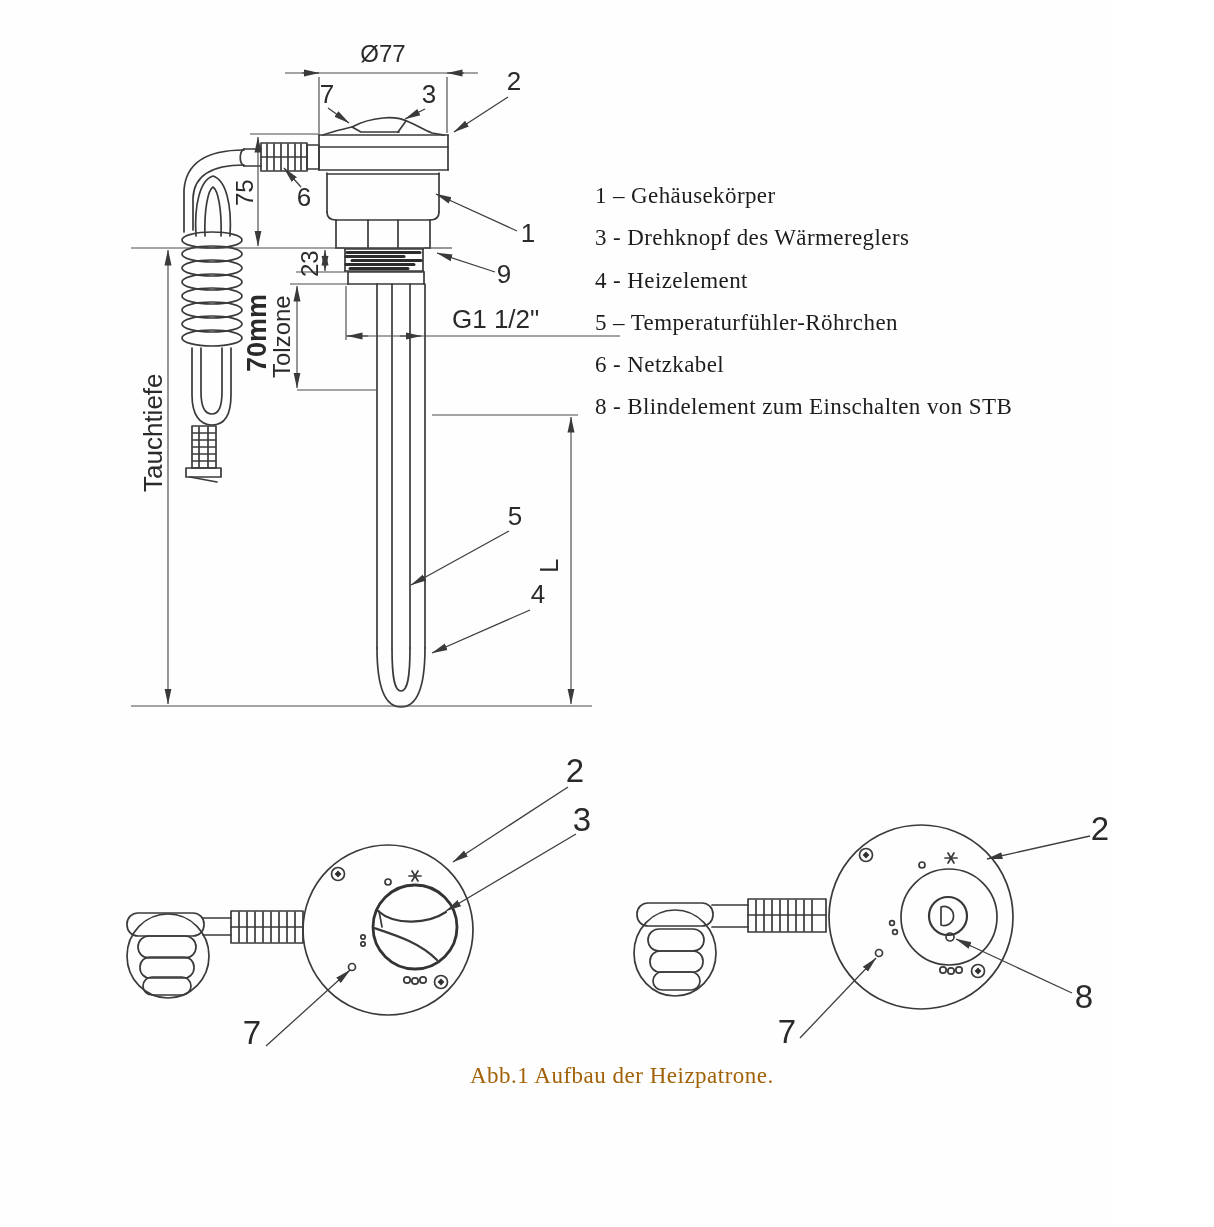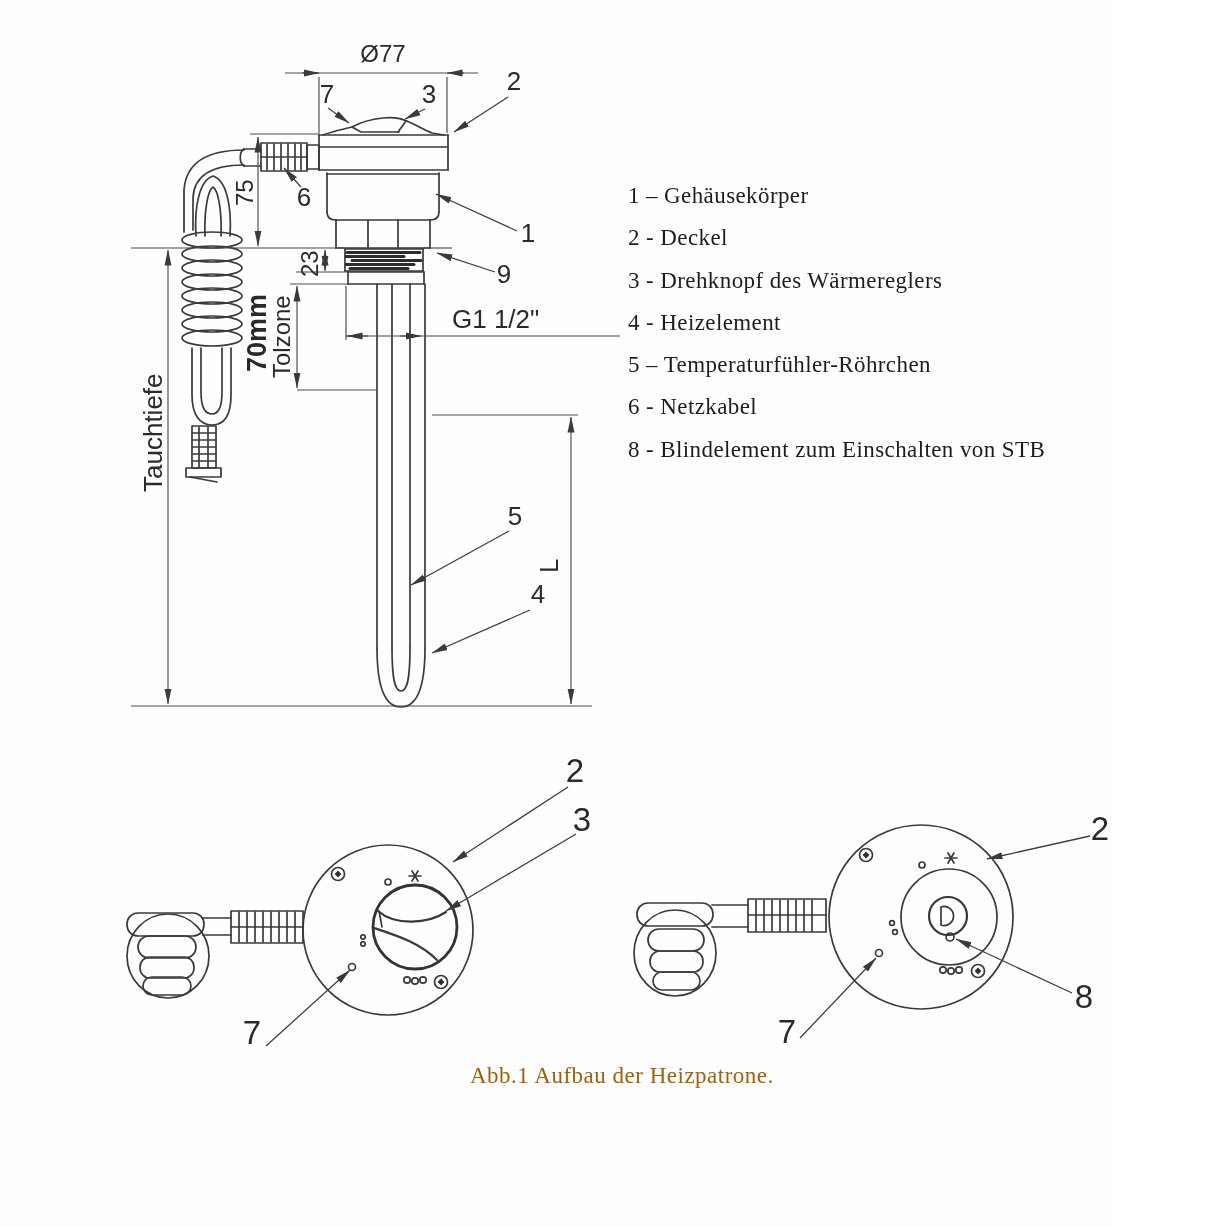--- a/index.html
+++ b/index.html
@@ -11,21 +11,21 @@
   .lnmid{stroke:#383838;stroke-width:2.2;fill:none;stroke-linecap:round;}
   .thin{stroke:#4a4a4a;stroke-width:1.15;fill:none;}
   .lead{stroke:#3f3f3f;stroke-width:1.3;fill:none;}
   .stripe{stroke:#2c2c2c;stroke-width:3;fill:none;stroke-linecap:round;}
   .dimtxt{font-family:"Liberation Sans",sans-serif;font-size:24px;fill:#2a2a2a;}
   .dimbig{font-family:"Liberation Sans",sans-serif;font-size:27px;font-weight:bold;fill:#2a2a2a;}
   .dimtall{font-family:"Liberation Sans",sans-serif;font-size:26px;fill:#2a2a2a;}
   .co{font-family:"Liberation Sans",sans-serif;font-size:26px;fill:#2a2a2a;}
   .co2{font-family:"Liberation Sans",sans-serif;font-size:33px;fill:#2a2a2a;}
   .darkfill{fill:#2f2f2f;stroke:none;}
-  .legend{position:absolute;left:628px;top:175px;width:480px;color:#1d1d1d;
+  .legend{position:absolute;left:595px;top:175px;width:480px;color:#1d1d1d;
           font-size:23px;}
   .legend .item{line-height:42.3px;white-space:nowrap;letter-spacing:0.4px;}
   .caption{position:absolute;color:#a16207;white-space:nowrap;letter-spacing:0.5px;}
   .cap-fig{left:470px;top:1063px;font-size:23px;}
   .cap-tab{left:436px;top:1186px;font-size:23.5px;}
 </style>
 </head>
 <body>
 
 <div class="stage">
@@ -312,21 +312,20 @@
     <line class="lead" x1="1072" y1="993" x2="956" y2="939" marker-end="url(#arr)"></line>
     <line class="lead" x1="800" y1="1038" x2="876" y2="958" marker-end="url(#arr)"></line>
     <text class="co2" x="1100" y="840" text-anchor="middle">2</text>
     <text class="co2" x="1084" y="1008" text-anchor="middle">8</text>
     <text class="co2" x="787" y="1043" text-anchor="middle">7</text>
   </g>
 </svg>
 
   <div class="legend">
     <div class="item">1 – Gehäusekörper</div>
-    <div class="item">2 - Deckel</div>
     <div class="item">3 - Drehknopf des Wärmereglers</div>
     <div class="item">4 - Heizelement</div>
     <div class="item">5 – Temperaturfühler-Röhrchen</div>
     <div class="item">6 - Netzkabel</div>
     <div class="item">8 - Blindelement zum Einschalten von STB</div>
   </div>
 
   <div class="caption cap-fig">Abb.1 Aufbau der Heizpatrone.</div>
 
 </div>

